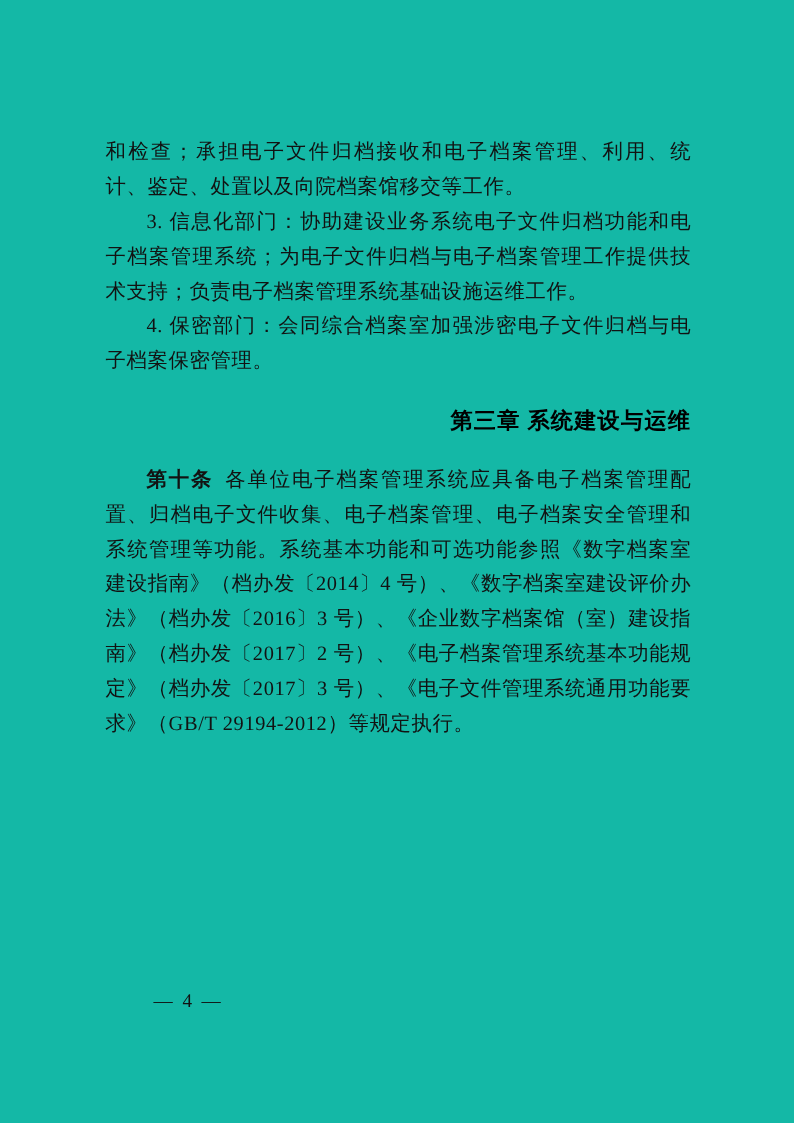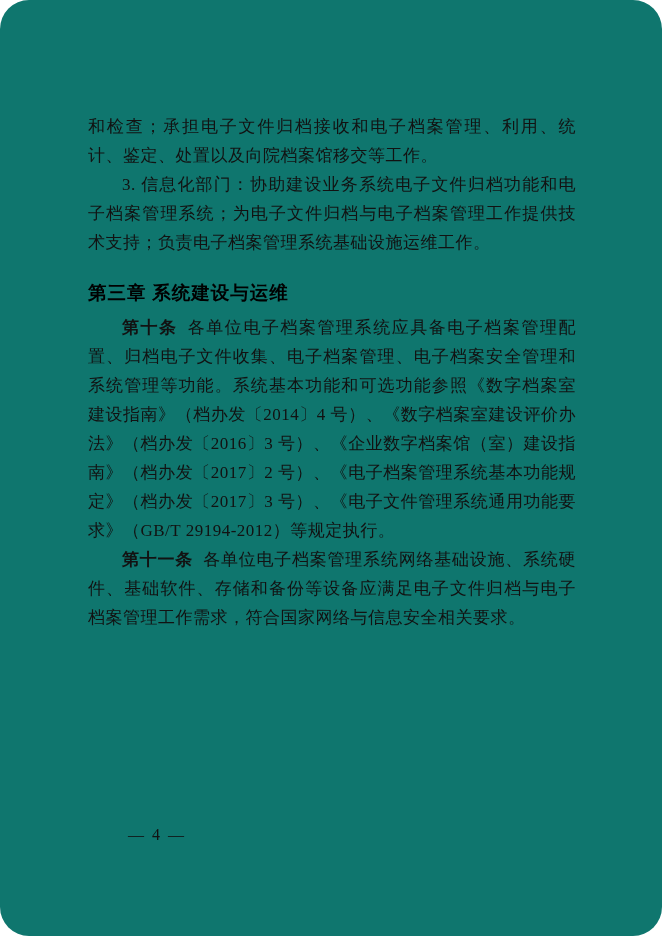--- a/index.html
+++ b/index.html
@@ -8,23 +8,22 @@
       background: #ffffff;
     }
     body {
       font-family: "Liberation Serif", "DejaVu Serif", serif;
       color: #121212;
     }
     .page {
       position: relative;
       width: 662px;
       height: 936px;
-      background: #0f766e;
+      background: #14b8a6;
       overflow: hidden;
-      border-radius: 29px;
     }
     .content {
       position: absolute;
       left: 88px;
       right: 86px;
       top: 112px;
     }
     .para {
       margin: 0;
       font-size: 17px;
@@ -33,22 +32,22 @@
       letter-spacing: 0.5px;
     }
     .para.indent {
       text-indent: 2em;
     }
     .lead {
       font-weight: bold;
       margin-right: 0.6em;
     }
     .chapter-heading {
-      margin: 23px 0 8px 0;
-      text-align: left;
+      margin: 23px 0 22px 0;
+      text-align: right;
       font-size: 18.5px;
       font-weight: bold;
       letter-spacing: 1px;
       color: #000000;
     }
     .page-number {
       position: absolute;
       left: 128px;
       top: 826px;
       font-size: 16px;
@@ -59,28 +58,26 @@
 </head>
 <body>
 
 <div class="page">
   <div class="content">
 
     <p class="para">和检查；承担电子文件归档接收和电子档案管理、利用、统计、鉴定、处置以及向院档案馆移交等工作。</p>
 
     <p class="para indent">3. 信息化部门：协助建设业务系统电子文件归档功能和电子档案管理系统；为电子文件归档与电子档案管理工作提供技术支持；负责电子档案管理系统基础设施运维工作。</p>
 
+    <p class="para indent">4. 保密部门：会同综合档案室加强涉密电子文件归档与电子档案保密管理。</p>
 
     <h2 class="chapter-heading">第三章 系统建设与运维</h2>
 
 
     <p class="para indent">
       <span class="lead">第十条</span><span>各单位电子档案管理系统应具备电子档案管理配置、归档电子文件收集、电子档案管理、电子档案安全管理和系统管理等功能。系统基本功能和可选功能参照《数字档案室建设指南》（档办发〔2014〕4 号）、《数字档案室建设评价办法》（档办发〔2016〕3 号）、《企业数字档案馆（室）建设指南》（档办发〔2017〕2 号）、《电子档案管理系统基本功能规定》（档办发〔2017〕3 号）、《电子文件管理系统通用功能要求》（GB/T 29194-2012）等规定执行。</span>
     </p>
 
-    <p class="para indent">
-      <span class="lead">第十一条</span><span>各单位电子档案管理系统网络基础设施、系统硬件、基础软件、存储和备份等设备应满足电子文件归档与电子档案管理工作需求，符合国家网络与信息安全相关要求。</span>
-    </p>
 
   </div>
 
   <div class="page-number">— 4 —</div>
 </div>
 
 </body></html>

